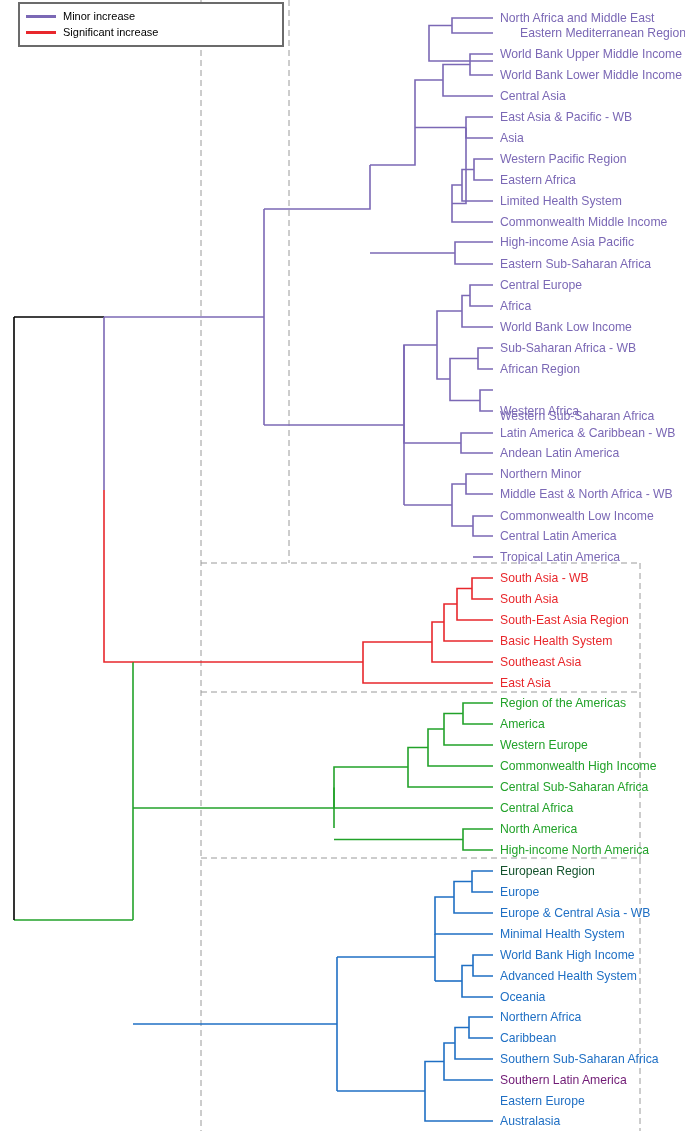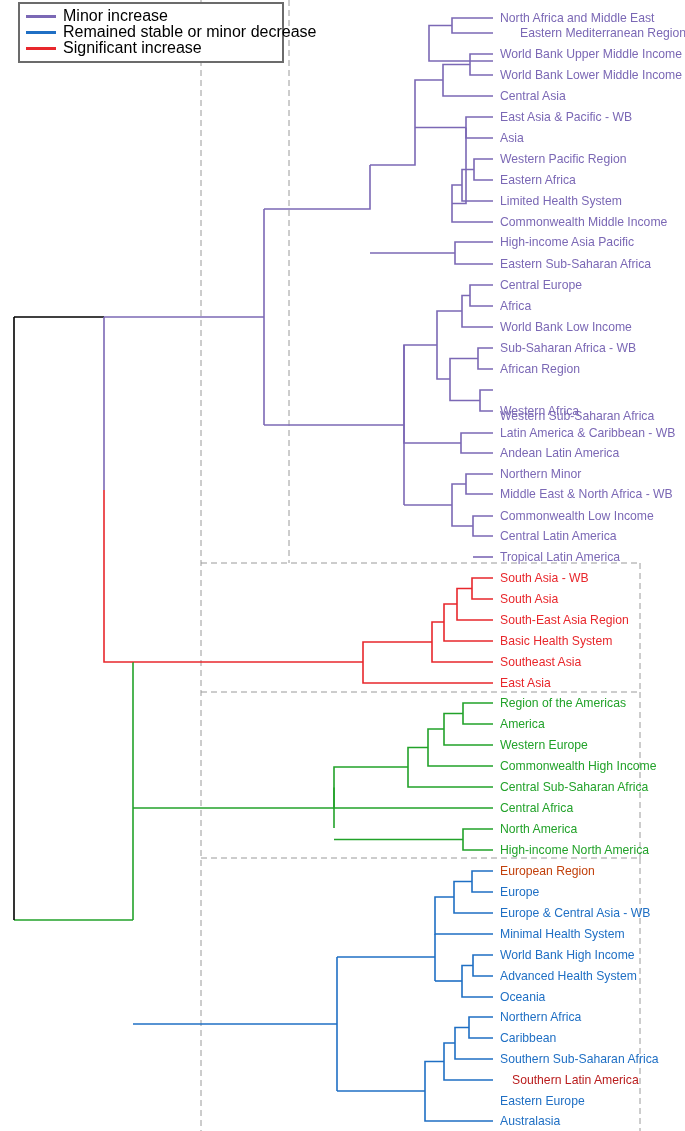--- a/index.html
+++ b/index.html
@@ -41,21 +41,21 @@
   }
   .legend-swatch {
     width: 30px;
     height: 0;
     border-top-width: 3px;
     border-top-style: solid;
     margin-right: 7px;
     flex: 0 0 auto;
   }
   .legend-label {
-    font-size: 16px;
+    font-size: 11px;
     color: #000000;
     white-space: nowrap;
     line-height: 16px;
   }
   .leaf-label {
     position: absolute;
     font-size: 12.2px;
     line-height: 12px;
     white-space: nowrap;
     transform: translateY(-50%);
@@ -170,24 +170,20 @@
     </g>
     <g fill="none" stroke="#e8272c" stroke-width="1.6">
       <path d="M104,490 L104,662 L133,662"></path>
     </g>
   </svg>
 
   <div class="legend-box">
     <div class="legend-row">
       <span class="legend-swatch" style="border-top-color:#7b68b5"></span>
       <span class="legend-label">Minor increase</span>
-    </div>
-    <div class="legend-row">
-      <span class="legend-swatch" style="border-top-color:#1f6fc4"></span>
-      <span class="legend-label">Remained stable or minor decrease</span>
     </div>
     <div class="legend-row">
       <span class="legend-swatch" style="border-top-color:#e8272c"></span>
       <span class="legend-label">Significant increase</span>
     </div>
   </div>
 
   <div id="labels">
       <div class="leaf-label" style="left: 500px; top: 18px; color: rgb(123, 104, 181);">North Africa and Middle East</div>
       <div class="leaf-label" style="left: 500px; top: 33px; color: rgb(123, 104, 181); margin-left: 20px;">Eastern Mediterranean Region</div>
@@ -223,27 +219,27 @@
       <div class="leaf-label" style="left: 500px; top: 662px; color: rgb(232, 39, 44);">Southeast Asia</div>
       <div class="leaf-label" style="left: 500px; top: 683px; color: rgb(232, 39, 44);">East Asia</div>
       <div class="leaf-label" style="left: 500px; top: 703px; color: rgb(34, 162, 42);">Region of the Americas</div>
       <div class="leaf-label" style="left: 500px; top: 724px; color: rgb(34, 162, 42);">America</div>
       <div class="leaf-label" style="left: 500px; top: 745px; color: rgb(34, 162, 42);">Western Europe</div>
       <div class="leaf-label" style="left: 500px; top: 766px; color: rgb(34, 162, 42);">Commonwealth High Income</div>
       <div class="leaf-label" style="left: 500px; top: 787px; color: rgb(34, 162, 42);">Central Sub-Saharan Africa</div>
       <div class="leaf-label" style="left: 500px; top: 808px; color: rgb(34, 162, 42);">Central Africa</div>
       <div class="leaf-label" style="left: 500px; top: 829px; color: rgb(34, 162, 42);">North America</div>
       <div class="leaf-label" style="left: 500px; top: 850px; color: rgb(34, 162, 42);">High-income North America</div>
-      <div class="leaf-label" style="left: 500px; top: 871px; color: #c2410c;">European Region</div>
+      <div class="leaf-label" style="left: 500px; top: 871px; color: #14532d;">European Region</div>
       <div class="leaf-label" style="left: 500px; top: 892px; color: rgb(31, 111, 196);">Europe</div>
       <div class="leaf-label" style="left: 500px; top: 913px; color: rgb(31, 111, 196);">Europe &amp; Central Asia - WB</div>
       <div class="leaf-label" style="left: 500px; top: 934px; color: rgb(31, 111, 196);">Minimal Health System</div>
       <div class="leaf-label" style="left: 500px; top: 955px; color: rgb(31, 111, 196);">World Bank High Income</div>
       <div class="leaf-label" style="left: 500px; top: 976px; color: rgb(31, 111, 196);">Advanced Health System</div>
       <div class="leaf-label" style="left: 500px; top: 997px; color: rgb(31, 111, 196);">Oceania</div>
       <div class="leaf-label" style="left: 500px; top: 1017px; color: rgb(31, 111, 196);">Northern Africa</div>
       <div class="leaf-label" style="left: 500px; top: 1038px; color: rgb(31, 111, 196);">Caribbean</div>
       <div class="leaf-label" style="left: 500px; top: 1059px; color: rgb(31, 111, 196);">Southern Sub-Saharan Africa</div>
-      <div class="leaf-label" style="left: 500px; top: 1080px; color: #b91c1c; margin-left: 12px;">Southern Latin America</div>
+      <div class="leaf-label" style="left: 500px; top: 1080px; color: #701a75;">Southern Latin America</div>
       <div class="leaf-label" style="left: 500px; top: 1101px; color: rgb(31, 111, 196);">Eastern Europe</div>
       <div class="leaf-label" style="left: 500px; top: 1121px; color: rgb(31, 111, 196);">Australasia</div>
     </div>
 </div>
 
 </body></html>

